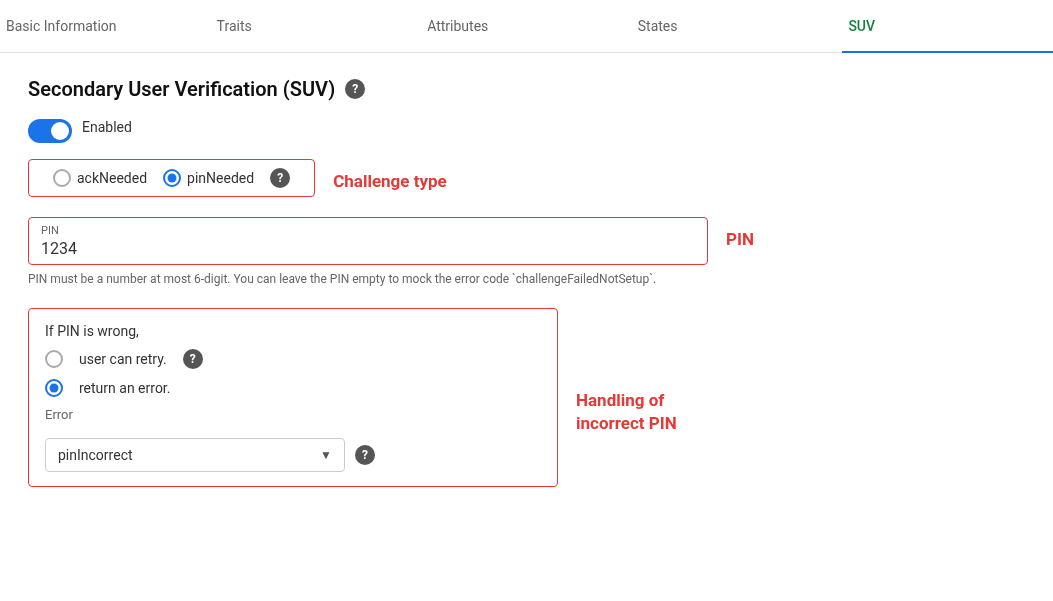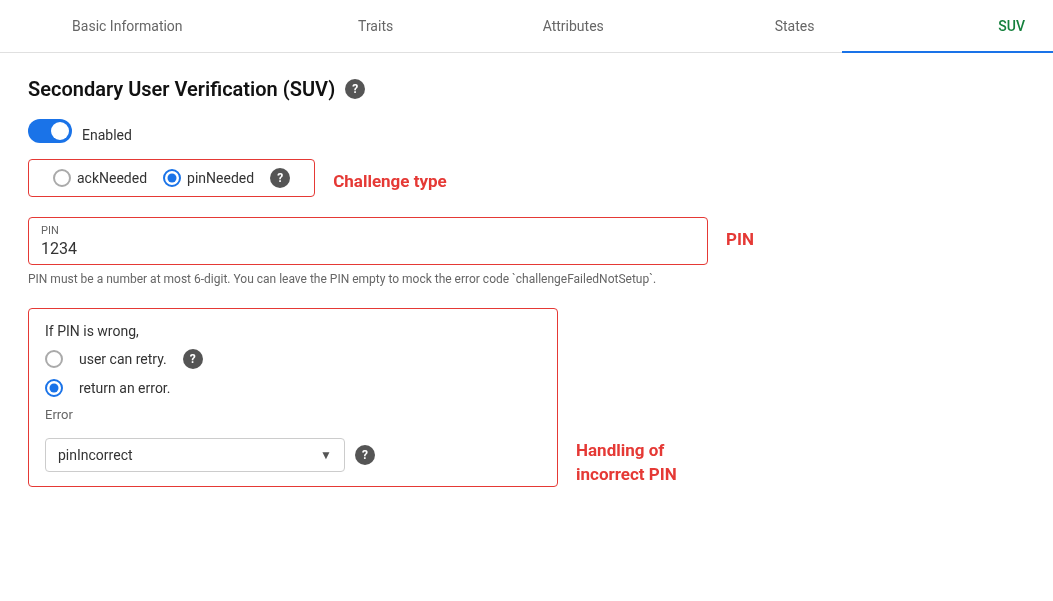--- a/index.html
+++ b/index.html
@@ -12,22 +12,22 @@
     }
 
     
     .tab-bar {
       display: flex;
       border-bottom: 1px solid #e0e0e0;
       background: #fff;
     }
     .tab-item {
       flex: 1;
-      text-align: right;
-      padding: 18px 28px;
+      text-align: left;
+      padding: 18px 6px;
       font-size: 14px;
       color: #666;
       cursor: pointer;
       position: relative;
     }
     .tab-item.active {
       color: #15803d;
       font-weight: 500;
     }
     .tab-item.active::after {
@@ -66,21 +66,21 @@
       color: #fff;
       font-size: 12px;
       font-weight: 700;
       cursor: pointer;
       flex-shrink: 0;
     }
 
     
     .toggle-row {
       display: flex;
-      align-items: flex-end;
+      align-items: flex-start;
       gap: 10px;
       margin-bottom: 16px;
     }
     .toggle-switch {
       width: 44px;
       height: 24px;
       background: #1a73e8;
       border-radius: 12px;
       position: relative;
       cursor: pointer;
@@ -292,21 +292,21 @@
         <div class="pin-input-wrapper" style="position:relative;">
           <div class="pin-input-label">PIN</div>
           <div class="pin-input-value">1234</div>
         </div>
         <div class="pin-hint">PIN must be a number at most 6-digit. You can leave the PIN empty to mock the error code `challengeFailedNotSetup`.</div>
       </div>
       <span style="color:#e53935; font-size:17px; font-weight:700; margin-top: 12px;">PIN</span>
     </div>
   </div>
 
-  <div style="display:flex; align-items:flex-end; gap:18px; position:relative;">
+  <div style="display:flex; align-items:center; gap:18px; position:relative;">
     <div class="incorrect-pin-box">
       <div class="box-title">If PIN is wrong,</div>
 
       <div class="radio-option-row">
         <div class="radio-circle"></div>
         <span class="radio-label">user can retry.</span>
         <span class="help-icon">?</span>
       </div>
 
       <div class="radio-option-row">

